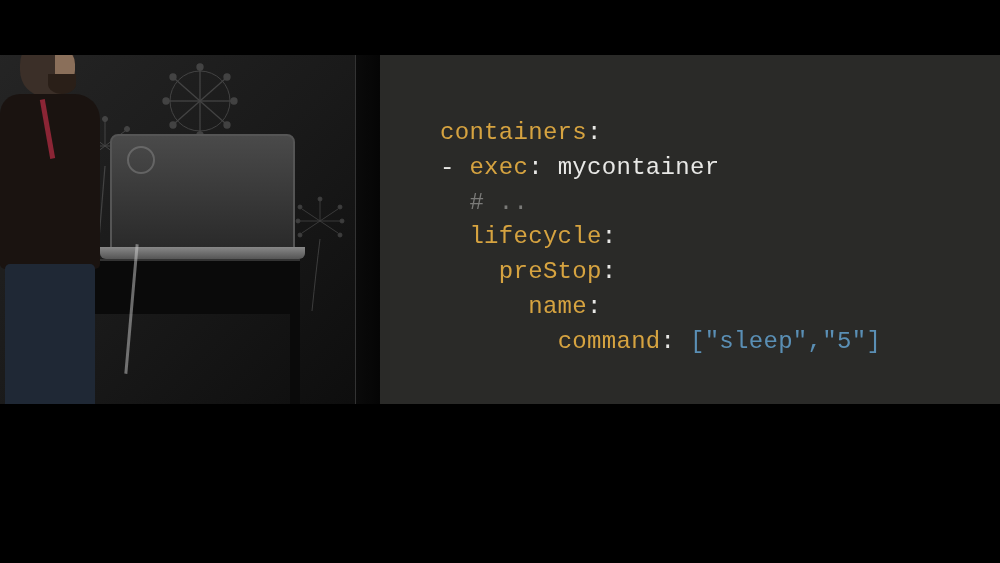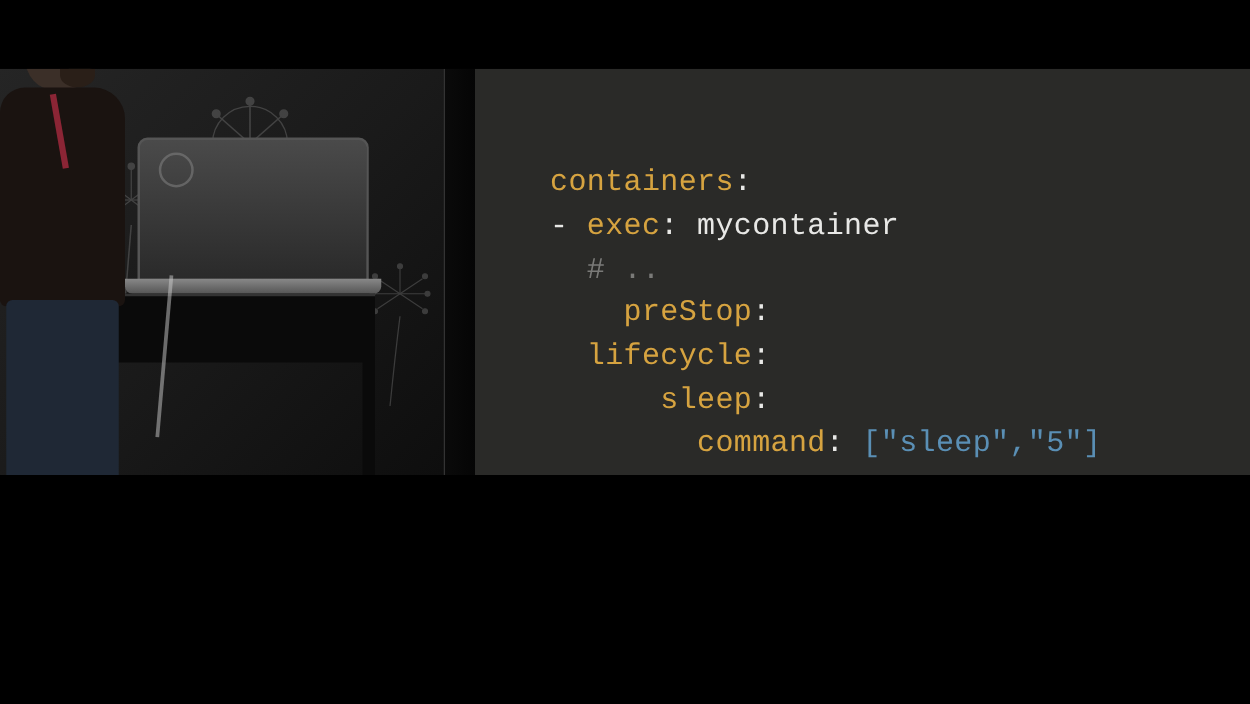--- a/index.html
+++ b/index.html
@@ -19,24 +19,24 @@
       left: 0;
       width: 100%;
       height: 55px;
       background: #000;
       z-index: 10;
     }
     .letterbox-top { top: 0; }
     .letterbox-bottom { bottom: 0; }
     .content-area {
       position: absolute;
-      top: 55px;
+      top: 41px;
       left: 0;
       width: 1000px;
-      height: 325px;
+      height: 363px;
       display: flex;
     }
     .left-panel {
       width: 380px;
       height: 100%;
       background: linear-gradient(135deg, #252525 0%, #1a1a1a 50%, #0d0d0d 100%);
       position: relative;
       overflow: hidden;
     }
     .dandelion {
@@ -295,21 +295,21 @@
       <div class="cable"></div>
     </div>
     <div class="stage-edge"></div>
   </div>
 
   <div class="slide-panel">
     <div class="code-block">
       <div><span class="keyword">containers</span><span class="value-str">:</span></div>
       <div><span class="dash">- </span><span class="keyword">exec</span><span class="value-str">: </span><span class="value-str">mycontainer</span></div>
       <div>&nbsp;&nbsp;<span class="comment"># ..</span></div>
+      <div>&nbsp;&nbsp;<span class="keyword">lifecycle</span><span class="value-str">:</span></div>
       <div>&nbsp;&nbsp;&nbsp;&nbsp;<span class="keyword">preStop</span><span class="value-str">:</span></div>
-      <div>&nbsp;&nbsp;<span class="keyword">lifecycle</span><span class="value-str">:</span></div>
-      <div>&nbsp;&nbsp;&nbsp;&nbsp;&nbsp;&nbsp;<span class="keyword">sleep</span><span class="value-str">:</span></div>
+      <div>&nbsp;&nbsp;&nbsp;&nbsp;&nbsp;&nbsp;<span class="keyword">name</span><span class="value-str">:</span></div>
       <div>&nbsp;&nbsp;&nbsp;&nbsp;&nbsp;&nbsp;&nbsp;&nbsp;<span class="keyword">command</span><span class="value-str">: </span><span class="bracket-val">["sleep","5"]</span></div>
     </div>
   </div>
 </div>
 
 <div class="letterbox-bottom"></div>
 
 </body></html>

